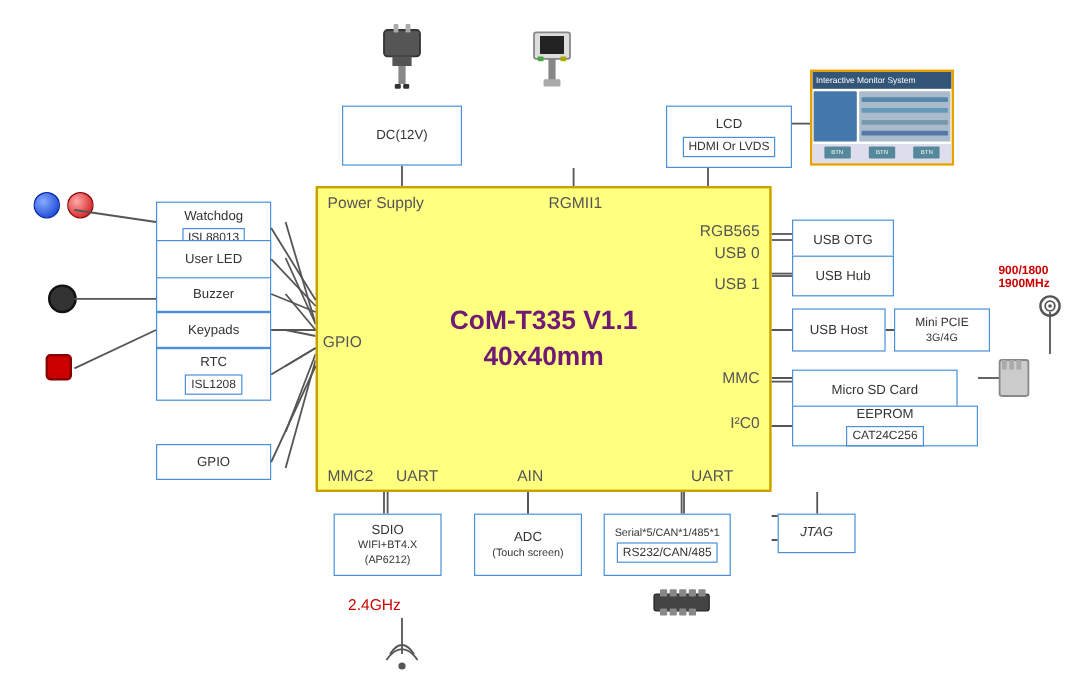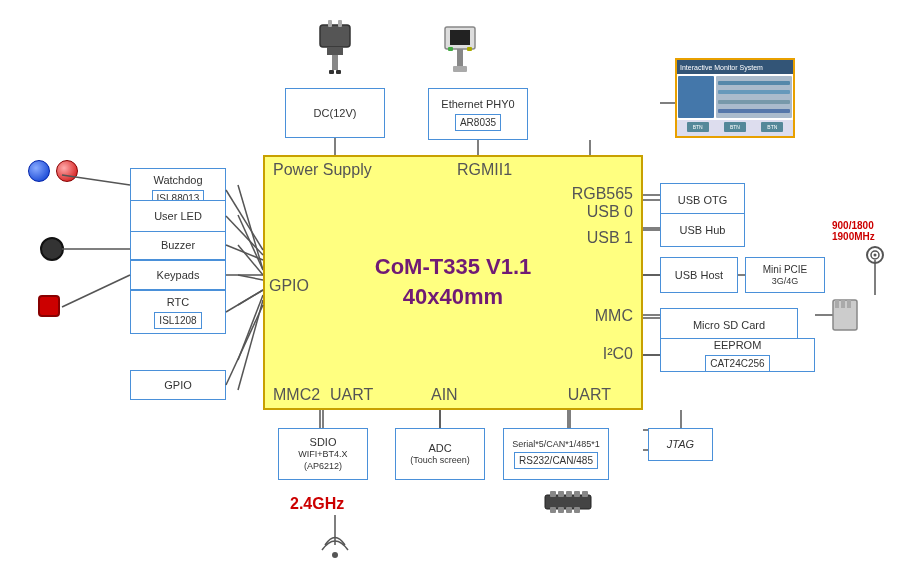--- a/index.html
+++ b/index.html
@@ -33,21 +33,21 @@
       transform: translate(-50%, -50%);
       text-align: center;
       font-size: 22px;
       font-weight: bold;
       color: #701a75;
       line-height: 1.4;
     }
     
     .cpu-label {
       position: absolute;
-      font-size: 16px;
+      font-size: 13px;
       color: #555;
     }
     
     .box {
       position: absolute;
       border: 1.5px solid #4a90d9;
       background: #fff;
       text-align: center;
       display: flex;
       flex-direction: column;
@@ -84,22 +84,22 @@
       background: #fff;
       width: 120px;
       height: 80px;
       display: flex;
       align-items: center;
       justify-content: center;
       overflow: hidden;
     }
     .ghz-label {
       color: #cc0000;
-      font-weight: bold;
-      font-size: 16px;
+      font-weight: normal;
+      font-size: 13px;
       text-align: center;
     }
     .red-text {
       color: #cc0000;
       font-weight: bold;
       font-size: 10px;
     }
     
     .led-blue {
       width: 22px; height: 22px;
@@ -206,38 +206,38 @@
       <rect x="22" y="27" width="16" height="8" fill="#555"></rect>
       <rect x="27" y="35" width="6" height="15" fill="#888"></rect>
       <rect x="24" y="50" width="5" height="4" rx="1" fill="#333"></rect>
       <rect x="31" y="50" width="5" height="4" rx="1" fill="#333"></rect>
 
       <rect x="23" y="0" width="4" height="7" fill="#aaa" rx="1"></rect>
       <rect x="33" y="0" width="4" height="7" fill="#aaa" rx="1"></rect>
     </svg>
   </div>
 
-  <div class="box" style="left:428px;top:88px;width:100px;height:52px;">
-    <span>Ethernet PHY0</span>
-    <div class="box-inner">AR8035</div>
-  </div>
 
   <div style="position:absolute;left:440px;top:22px;width:40px;height:58px;">
     <svg width="40" height="55" viewBox="0 0 40 55">
       <rect x="5" y="5" width="30" height="22" rx="2" fill="#ddd" stroke="#888" stroke-width="1.5"></rect>
       <rect x="10" y="8" width="20" height="15" fill="#222"></rect>
 
       <rect x="8" y="25" width="5" height="4" fill="#44aa44" rx="1"></rect>
       <rect x="27" y="25" width="5" height="4" fill="#aaaa00" rx="1"></rect>
 
       <rect x="17" y="27" width="6" height="20" fill="#888"></rect>
       <rect x="13" y="44" width="14" height="6" rx="1" fill="#aaa"></rect>
     </svg>
   </div>
 
+  <div class="box" style="left:555px;top:88px;width:105px;height:52px;">
+    <span>LCD</span>
+    <div class="box-inner">HDMI Or LVDS</div>
+  </div>
 
   <div class="monitor-box" style="left:675px;top:58px;">
     <div style="width:100%;height:100%;">
       <div style="background:#335577;height:14px;display:flex;align-items:center;padding:0 3px;">
         <span style="font-size:7px;color:#fff;">Interactive Monitor System</span>
       </div>
       <div style="display:flex;height:46px;">
         <div style="flex:1;background:#4477aa;margin:2px 1px;border-radius:1px;"></div>
         <div style="flex:2;background:#aabbcc;margin:2px 1px;border-radius:1px;display:flex;flex-direction:column;justify-content:space-around;padding:2px;">
           <div style="height:4px;background:#5588aa;border-radius:1px;"></div>

